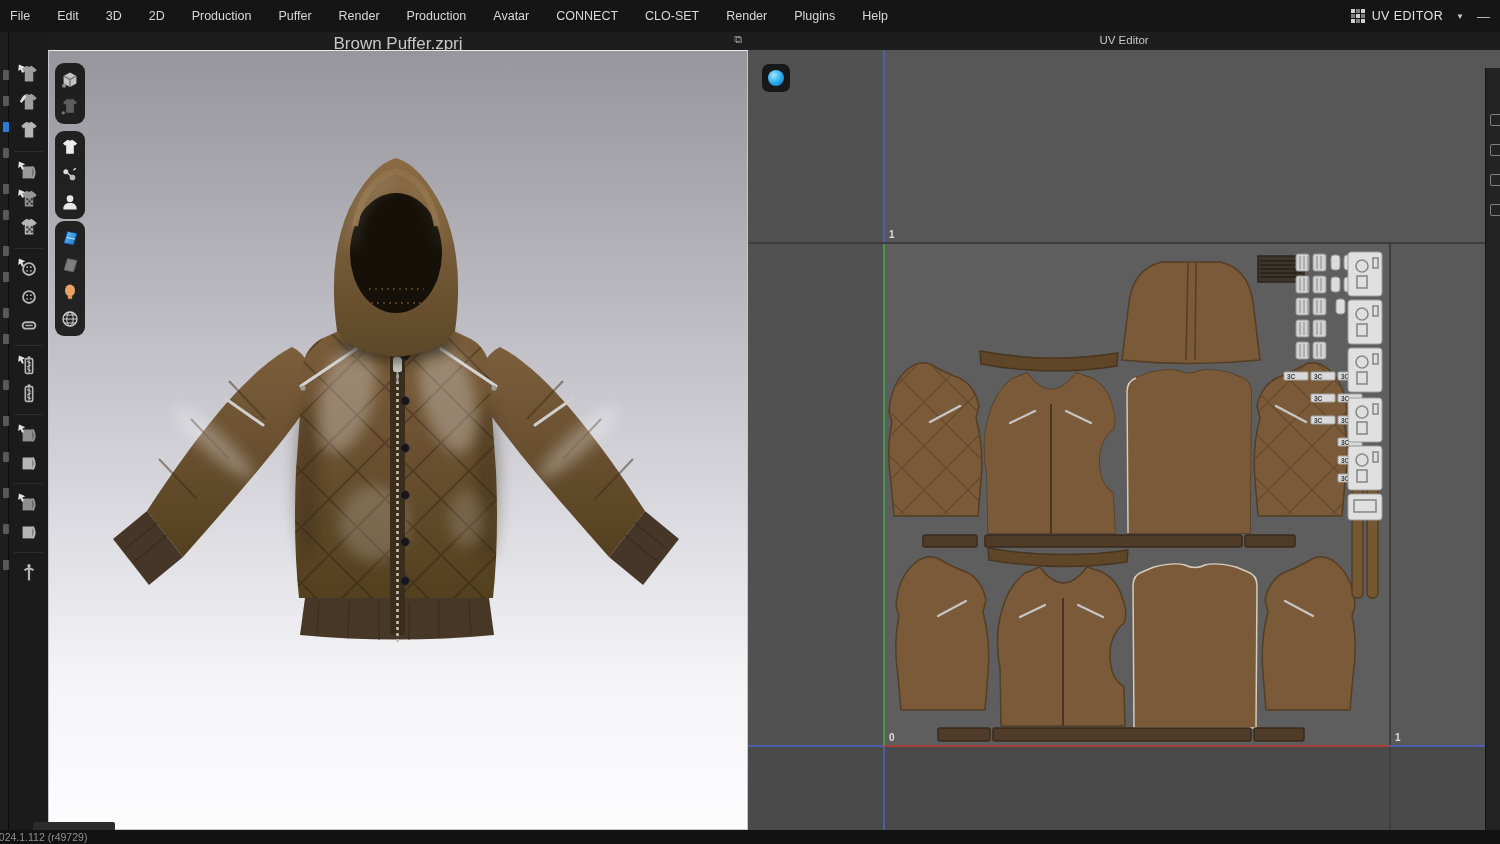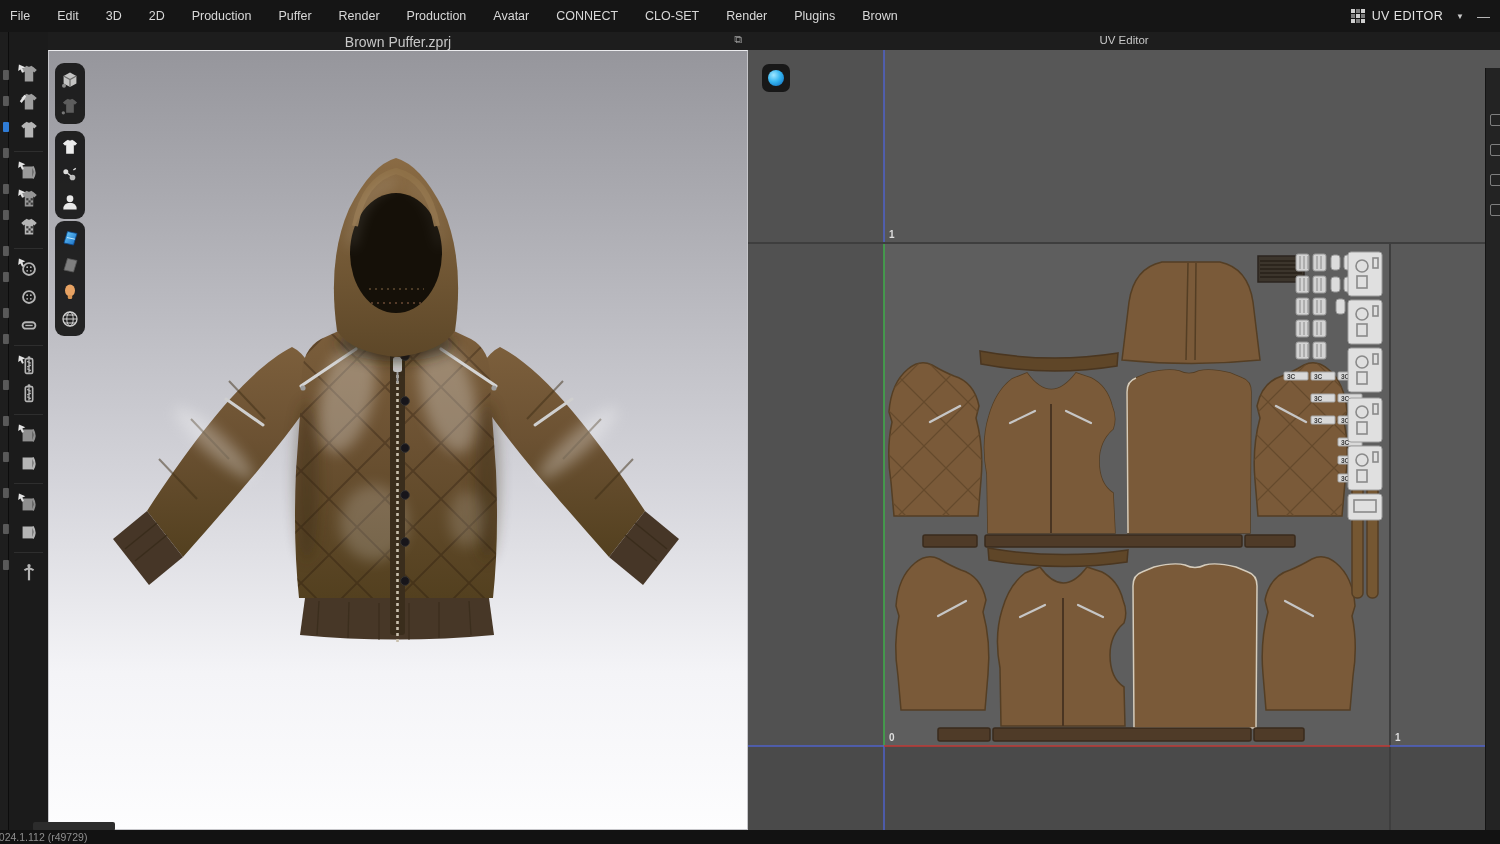--- a/index.html
+++ b/index.html
@@ -31,21 +31,21 @@
     background:#1b1b1b; z-index:30; padding-top:28px; }
   .tool { width:30px; height:26px; margin:2px auto; display:flex;
     align-items:center; justify-content:center; border-radius:4px; cursor:pointer; }
   .ticon { width:22px; height:22px; color:#b5b5b5; }
   .tsep { height:1px; background:#2e2e2e; margin:7px 5px; }
 
   
   #panel-3d { position:absolute; left:48px; top:32px; width:700px; height:798px; }
   #panel-3d .titlebar { height:18px; background:#1d1d1d; position:relative; }
   #panel-3d .titlebar .t { position:absolute; left:0; right:0; top:2px;
-    text-align:center; color:#c7c7c7; font-size:14px; }
+    text-align:center; color:#c7c7c7; font-size:17px; }
   #popout { position:absolute; right:6px; top:1px; color:#9a9a9a; font-size:11px; cursor:pointer; }
   #view3d { position:absolute; left:0; top:18px; width:700px; height:780px;
     background:linear-gradient(#96969c 0%, #a9a9af 18%, #d4d4da 55%, #f4f4f7 80%, #fdfdfe 100%);
     border:1px solid #c6c6ca; border-top:1px solid #ececef; overflow:hidden; }
 
   
   .pill { position:absolute; left:6px; width:30px; background:rgba(18,18,18,.9);
     border-radius:9px; display:flex; flex-direction:column; align-items:center;
     gap:7px; padding:7px 0; z-index:5; }
   .pill .picon { width:20px; height:20px; cursor:pointer; }
@@ -130,21 +130,21 @@
     <span class="menu-item">2D</span>
     <span class="menu-item">Production</span>
     <span class="menu-item">Puffer</span>
     <span class="menu-item">Render</span>
     <span class="menu-item">Production</span>
     <span class="menu-item">Avatar</span>
     <span class="menu-item">CONNECT</span>
     <span class="menu-item">CLO-SET</span>
     <span class="menu-item">Render</span>
     <span class="menu-item">Plugins</span>
-    <span class="menu-item">Brown</span>
+    <span class="menu-item">Help</span>
   </nav>
   <div id="menubar-right">
     <div id="uv-editor-chip">
       <svg width="14" height="14" viewBox="0 0 14 14">
         <g fill="#cfcfcf">
             <rect x="0" y="0" width="4" height="4"></rect>
             <rect x="5" y="0" width="4" height="4" fill="#7d7d7d"></rect>
             <rect x="10" y="0" width="4" height="4"></rect>
             <rect x="0" y="5" width="4" height="4" fill="#7d7d7d"></rect>
             <rect x="5" y="5" width="4" height="4"></rect>

